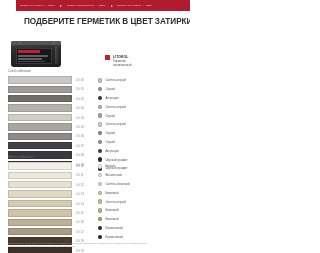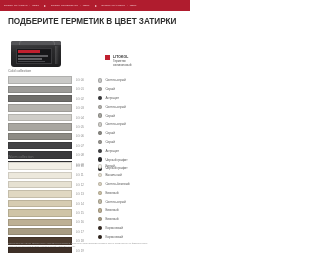--- a/index.html
+++ b/index.html
@@ -3,21 +3,21 @@
 <meta charset="utf-8">
 <style>
   html,body{margin:0;padding:0;}
   body{
     width:190px;height:253px;
     background:#ffffff;
     font-family:"Liberation Sans","DejaVu Sans",sans-serif;
     color:#3b3b3b;
     overflow:hidden;
   }
-  .page{position:relative;width:190px;height:223px;}
+  .page{position:relative;width:190px;height:223px;padding-left:16px;}
 
   
   .topbar{
     height:11px;width:190px;
     background:#b01c2e;
     display:flex;align-items:center;
     overflow:hidden;
   }
   .topbar-inner{display:flex;align-items:center;gap:3px;padding-left:4px;}
   .nav-item{

